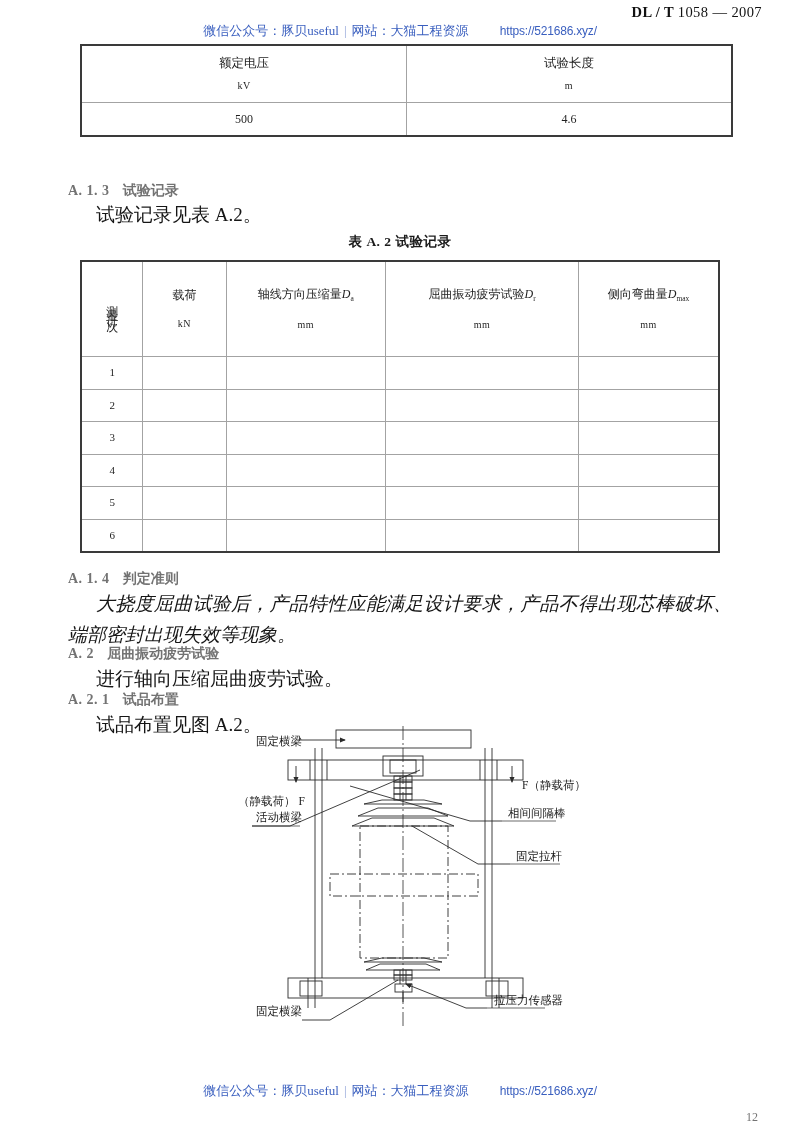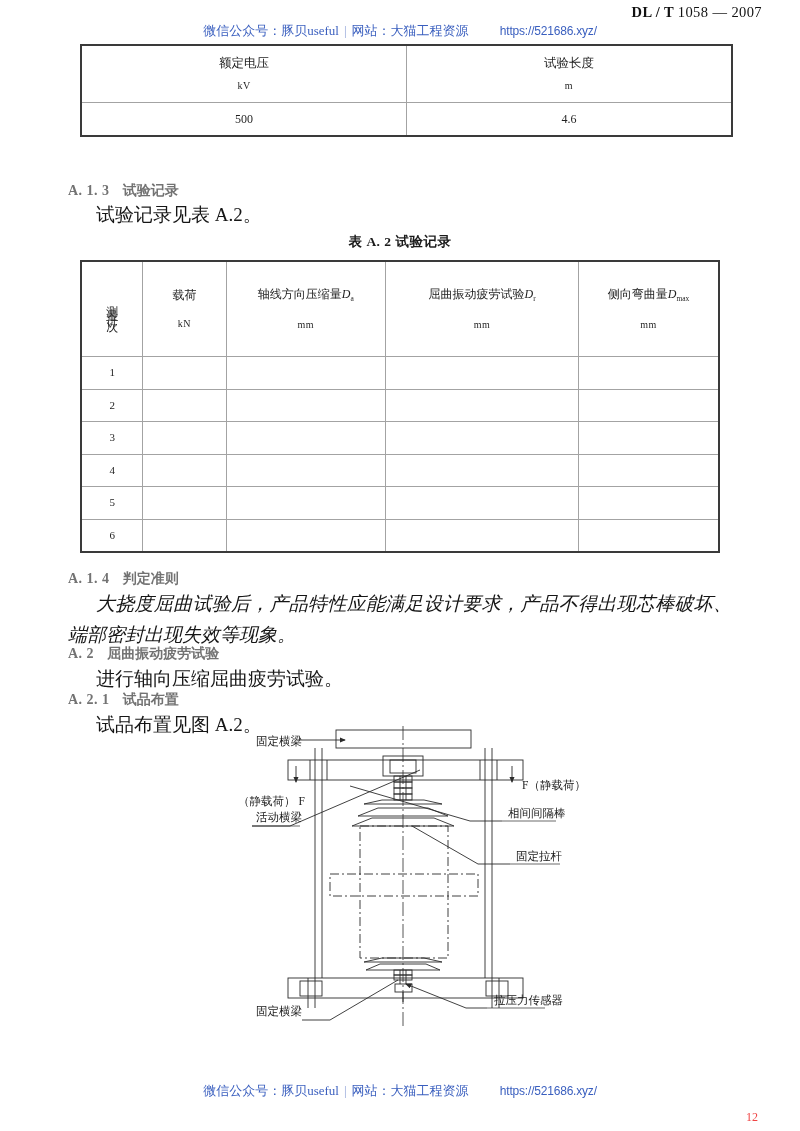--- a/index.html
+++ b/index.html
@@ -48,21 +48,21 @@
     padding-left: 28px;
   }
   .promo.top { top: 22px; }
   .promo.bottom { top: 1082px; }
 
   .page-number {
     position: absolute;
     right: 42px;
     top: 1110px;
     font-size: 12px;
-    color: #ef4444;
+    color: #737373;
     font-family: "Liberation Serif", serif;
   }
 
   
   .tbl {
     position: absolute;
     border-collapse: collapse;
     table-layout: fixed;
     background: #fff;
   }

